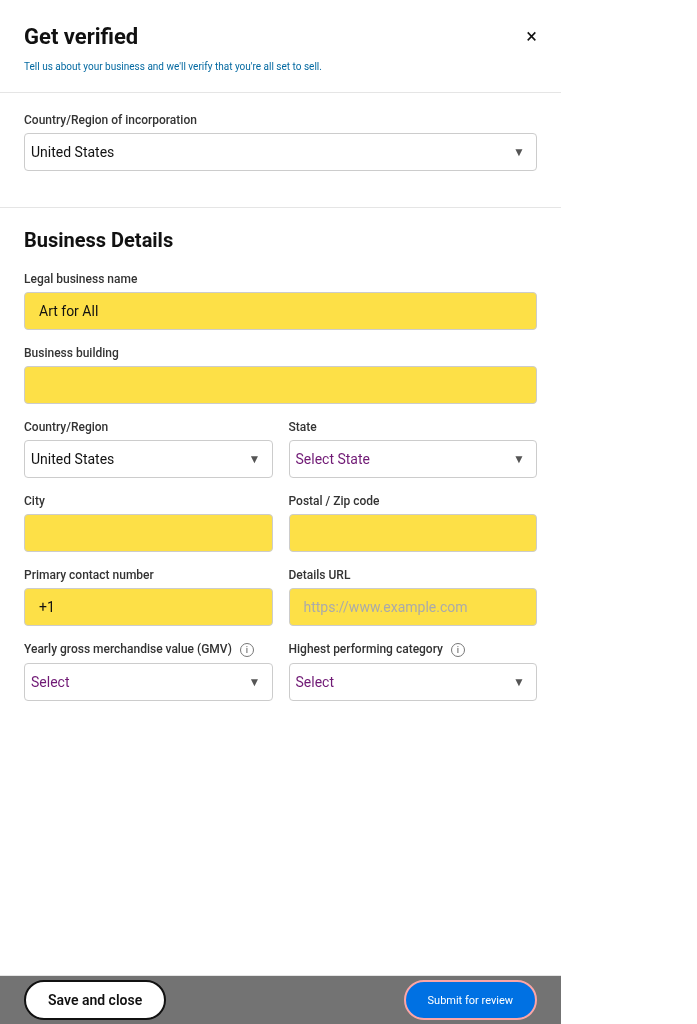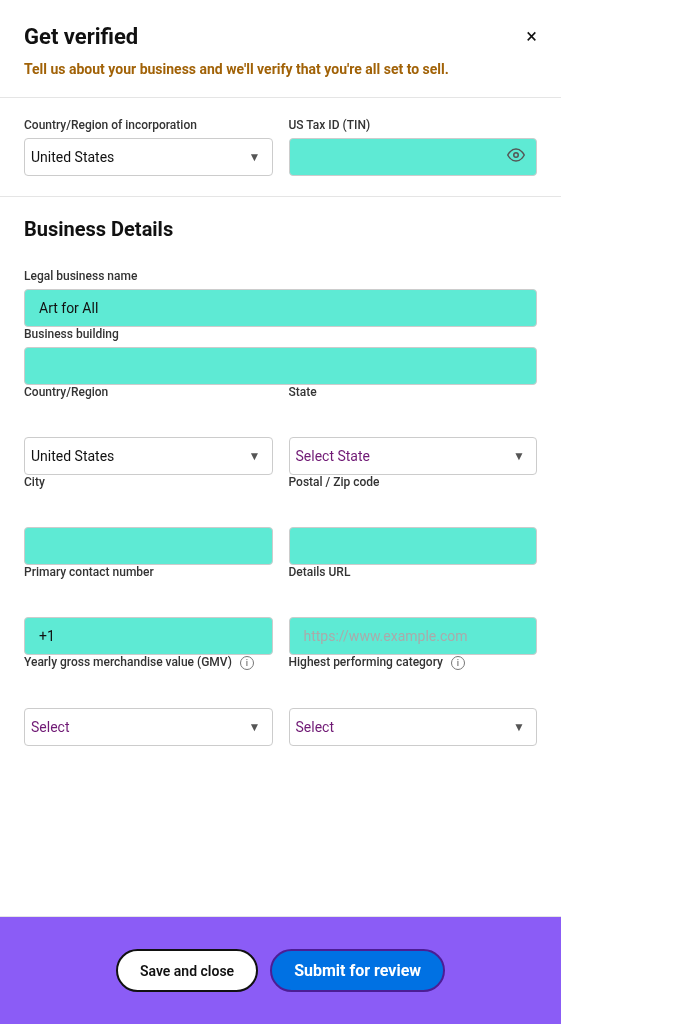--- a/index.html
+++ b/index.html
@@ -45,23 +45,22 @@
       cursor: pointer;
       font-size: 20px;
       color: #111;
       line-height: 1;
       padding: 0;
       margin-top: 2px;
     }
 
     .modal-subtitle {
       padding: 0 24px 20px 24px;
-      font-size: 14px;
-      color: #a16207;
-      font-weight: bold;
+      font-size: 10px;
+      color: #0369a1;
     }
 
     .divider {
       height: 1px;
       background: #e5e5e5;
       margin: 0;
     }
 
     .section {
       padding: 20px 24px;
@@ -70,25 +69,25 @@
     .form-row {
       display: flex;
       gap: 16px;
       margin-bottom: 0;
     }
 
     .form-group {
       display: flex;
       flex-direction: column;
       flex: 1;
+      margin-bottom: 16px;
     }
 
     .form-group.half {
       flex: 1;
-      gap: 32px;
     }
 
     label {
       font-size: 12px;
       font-weight: 500;
       color: #333;
       margin-bottom: 6px;
     }
 
     .input-wrapper {
@@ -100,21 +99,21 @@
     input[type="text"],
     input[type="tel"],
     input[type="url"] {
       width: 100%;
       border: 1.5px solid #ccc;
       border-radius: 4px;
       padding: 10px 14px;
       font-size: 14px;
       color: #111;
       outline: none;
-      background: #5eead4;
+      background: #fde047;
     }
 
     input::placeholder {
       color: #aaa;
     }
 
     .select-wrapper {
       position: relative;
       display: flex;
       align-items: center;
@@ -174,21 +173,21 @@
     }
 
     .tax-note span {
       font-weight: 700;
     }
 
     .section-title {
       font-size: 20px;
       font-weight: 700;
       color: #111;
-      margin-bottom: 28px;
+      margin-bottom: 20px;
     }
 
     .business-section {
       padding: 20px 24px;
       border-top: 1px solid #e5e5e5;
     }
 
     .info-icon {
       display: inline-flex;
       align-items: center;
@@ -200,47 +199,47 @@
       font-size: 9px;
       color: #777;
       margin-left: 5px;
       vertical-align: middle;
       cursor: pointer;
     }
 
     .footer {
       position: sticky;
       bottom: 0;
-      background: #8b5cf6;
+      background: #737373;
       border-top: 1px solid #e5e5e5;
-      padding: 32px 24px;
-      display: flex;
-      justify-content: center;
+      padding: 4px 24px;
+      display: flex;
+      justify-content: space-between;
       gap: 12px;
       margin-top: auto;
     }
 
     .btn-secondary {
       background: #fff;
       border: 2px solid #111;
       border-radius: 50px;
       padding: 10px 22px;
       font-size: 14px;
       font-weight: 600;
       cursor: pointer;
       color: #111;
     }
 
     .btn-primary {
       background: #0071e3;
-      border: 2px solid #4c1d95;
+      border: 2px solid #fca5a5;
       border-radius: 50px;
       padding: 10px 22px;
-      font-size: 16px;
-      font-weight: 700;
+      font-size: 11px;
+      font-weight: 400;
       cursor: pointer;
       color: #fff;
     }
 
     .spacer {
       flex: 1;
     }
   </style>
 </head>
 <body>
@@ -265,33 +264,20 @@
           <select>
             <option>United States</option>
             <option>Canada</option>
             <option>United Kingdom</option>
             <option>Australia</option>
           </select>
           <span class="select-arrow">▼</span>
         </div>
       </div>
 
-      <div class="form-group">
-        <label>US Tax ID (TIN)</label>
-        <div class="tax-id-wrapper input-wrapper">
-          <input type="text" value="" style="">
-          <button class="eye-icon">
-            
-            <svg width="18" height="18" viewBox="0 0 24 24" fill="none" stroke="#555" stroke-width="2" stroke-linecap="round" stroke-linejoin="round">
-              <path d="M1 12s4-8 11-8 11 8 11 8-4 8-11 8-11-8-11-8z"></path>
-              <circle cx="12" cy="12" r="3"></circle>
-            </svg>
-          </button>
-        </div>
-      </div>
     </div>
 
   </div>
 
   <div class="business-section">
     <h2 class="section-title">Business Details</h2>
 
     <div class="form-group">
       <label>Legal business name</label>
       <input type="text" value="Art for All" style="">

